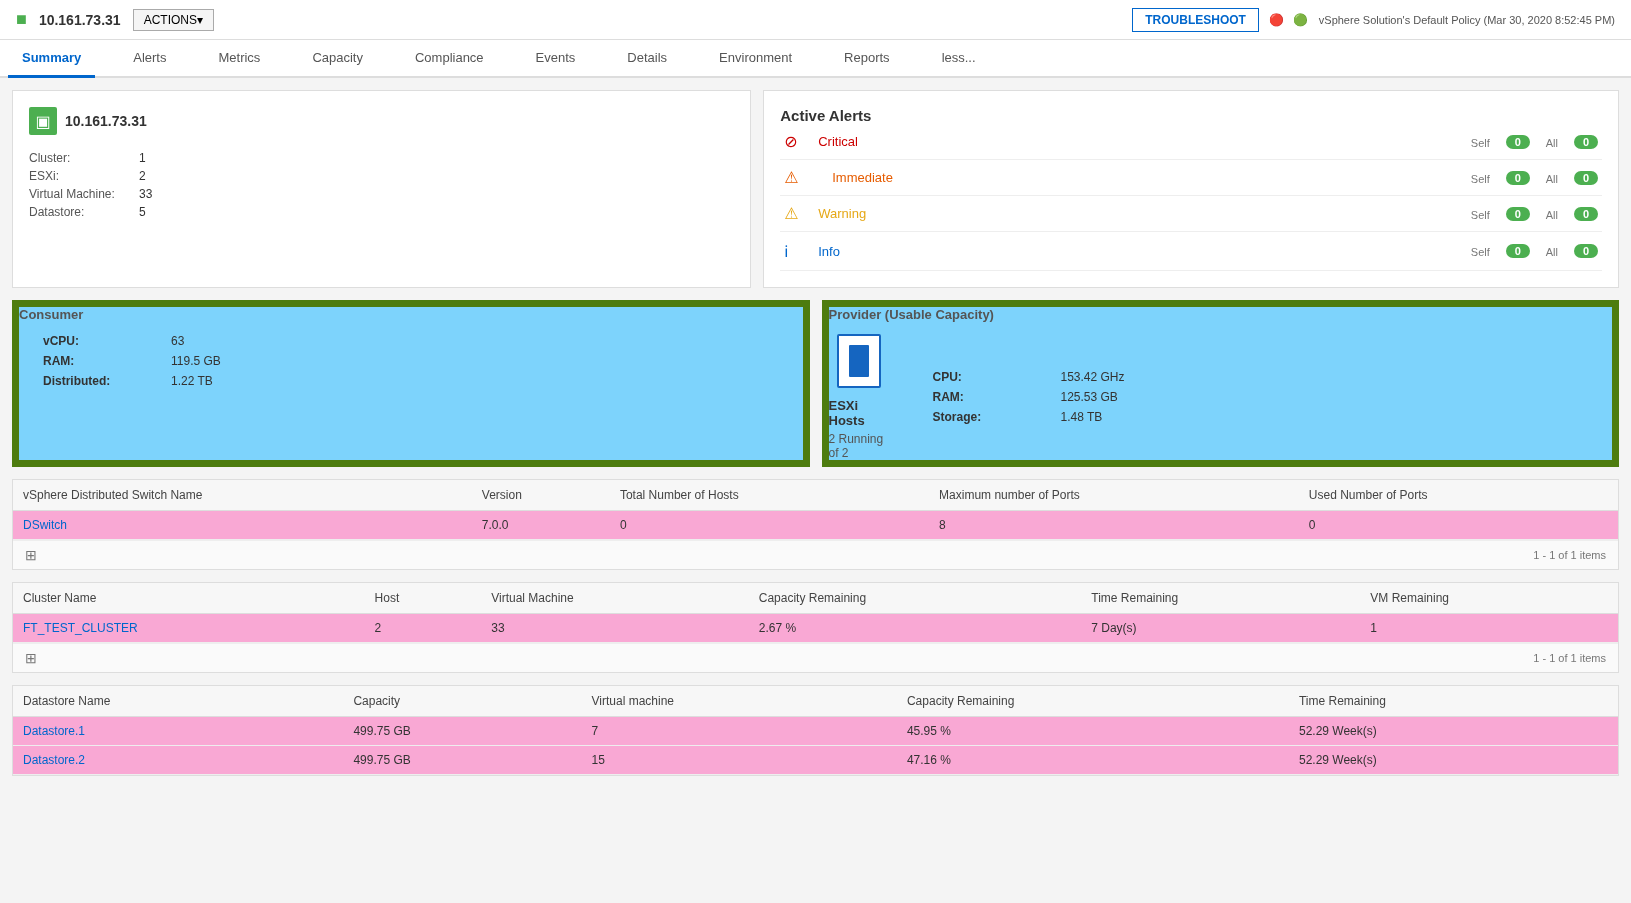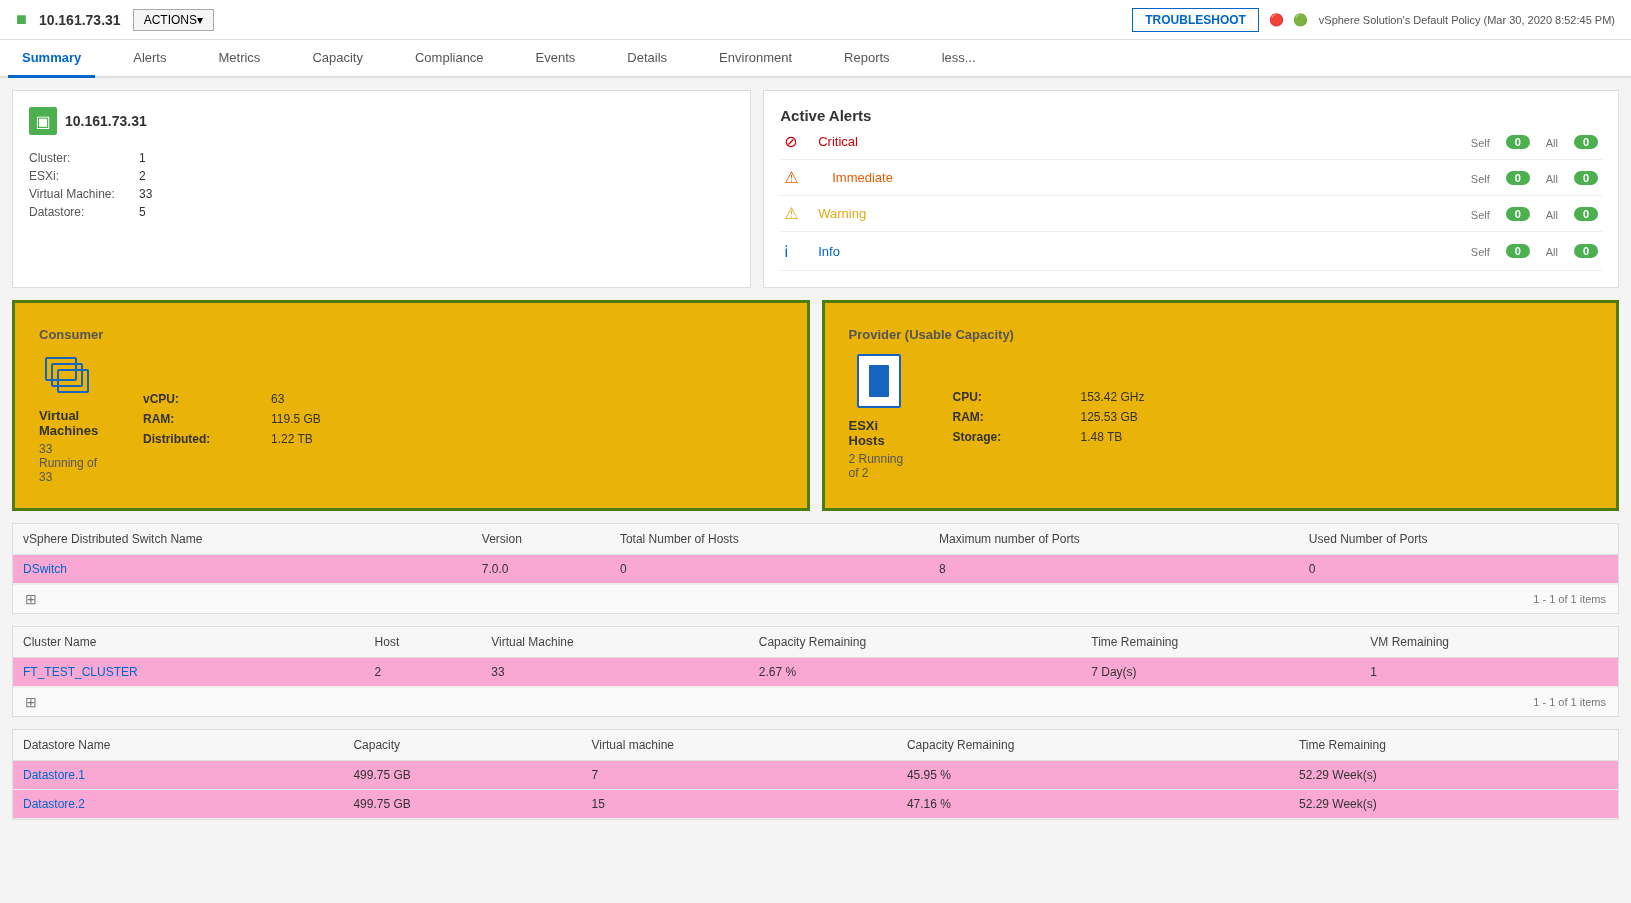--- a/index.html
+++ b/index.html
@@ -76,21 +76,21 @@
     .alert-counts { display: flex; align-items: flex-end; gap: 16px; }
     .count-label { color: #777; font-size: 11px; }
     .count-badge {
       background: #4caf50; color: #fff; border-radius: 10px;
       padding: 1px 8px; font-size: 11px; font-weight: bold; min-width: 24px; text-align: center;
     }
 
     
     .resource-panels { display: flex; gap: 12px; }
     .resource-panel {
-      background: #eab308; border: 3px solid #4d7c0f; padding: 24px;
+      background: #7dd3fc; border: 7px solid #4d7c0f; padding: 0;
       flex: 1;
     }
     .resource-panel-title { font-size: 13px; font-weight: bold; color: #555; margin-bottom: 12px; }
     .resource-content { display: flex; align-items: center; gap: 20px; }
     .resource-icon-block { flex: 0 0 60px; display: flex; flex-direction: column; align-items: center; gap: 4px; }
     .vm-icon-svg { width: 50px; height: 50px; }
     .resource-label { font-size: 13px; font-weight: bold; color: #333; }
     .resource-sublabel { font-size: 12px; color: #555; }
     .resource-stats { display: grid; grid-template-columns: 120px 1fr; gap: 6px 8px; margin-left: 24px; }
     .stat-label { color: #333; font-weight: bold; }
@@ -224,29 +224,20 @@
   </div>
         </div>
     </div>
   </div>
 
   <div class="resource-panels">
 
     <div class="resource-panel">
       <div class="resource-panel-title">Consumer</div>
       <div class="resource-content">
-        <div class="resource-icon-block">
-          <svg class="vm-icon-svg" viewBox="0 0 50 50">
-            <rect x="2" y="4" width="30" height="22" rx="1" fill="none" stroke="#1565c0" stroke-width="2"></rect>
-            <rect x="8" y="10" width="30" height="22" rx="1" fill="none" stroke="#1565c0" stroke-width="2"></rect>
-            <rect x="14" y="16" width="30" height="22" rx="1" fill="none" stroke="#1565c0" stroke-width="2"></rect>
-          </svg>
-          <div class="resource-label">Virtual Machines</div>
-          <div class="resource-sublabel">33 Running of 33</div>
-        </div>
         <div class="resource-stats" id="consumer-stats">
             <div class="stat-label">vCPU:</div>
             <div class="stat-value">63</div>
             <div class="stat-label">RAM:</div>
             <div class="stat-value">119.5 GB</div>
             <div class="stat-label">Distributed:</div>
             <div class="stat-value">1.22 TB</div>
           </div>
       </div>
     </div>

